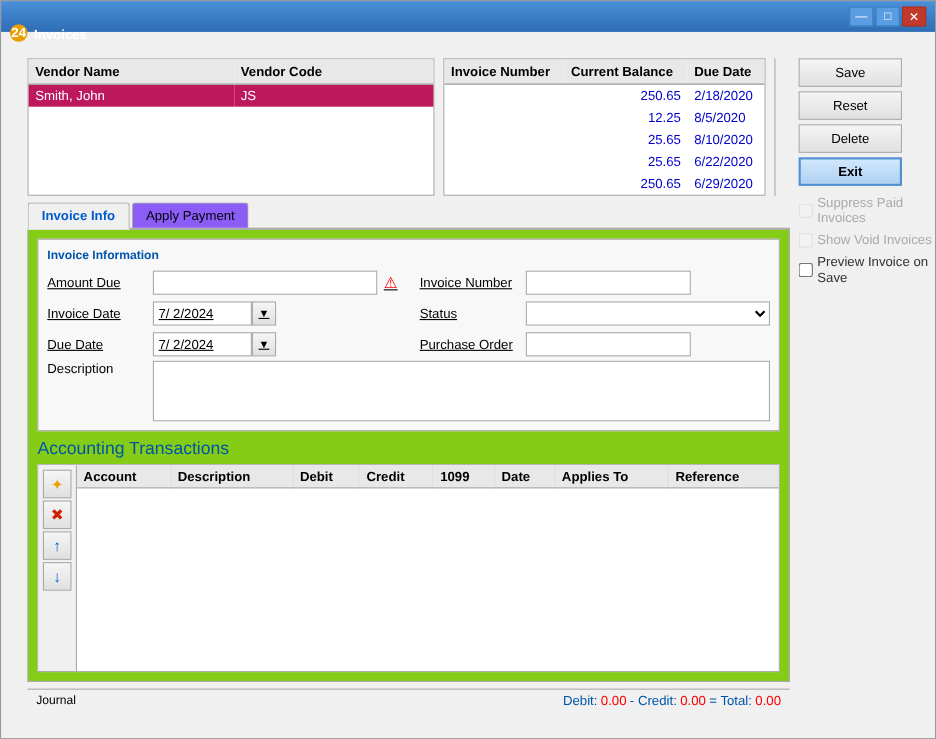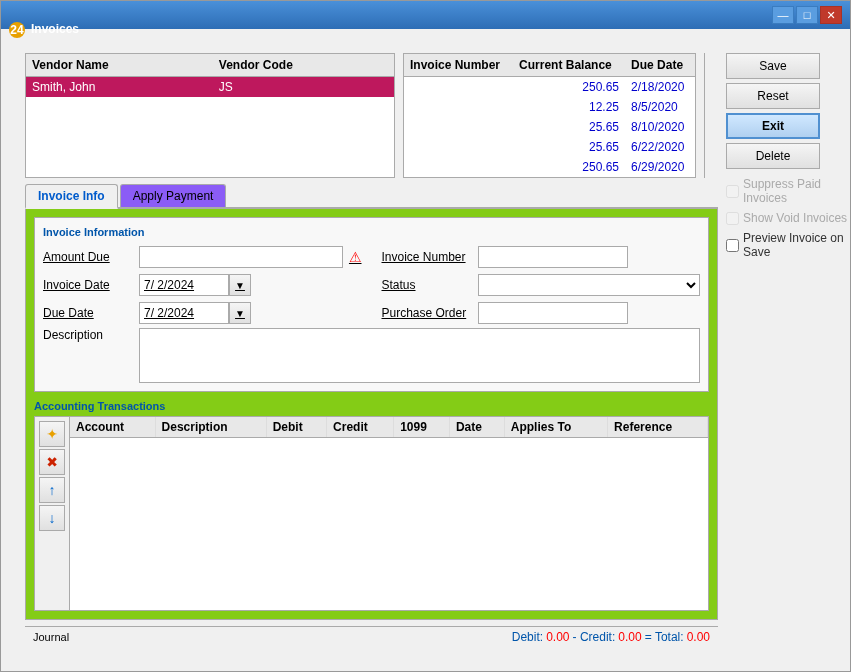--- a/index.html
+++ b/index.html
@@ -1,21 +1,21 @@
 <!DOCTYPE html>
 <html><head>
   <meta charset="utf-8">
   <style>
     * { box-sizing: border-box; margin: 0; padding: 0; font-family: 'Segoe UI', Tahoma, sans-serif; font-size: 12px; }
     body { background: #f0f0f0; width: 851px; height: 672px; overflow: hidden; }
 
     .window { width: 851px; height: 672px; background: #f0f0f0; border: 1px solid #999; display: flex; flex-direction: column; }
 
     .title-bar { background: linear-gradient(to bottom, #4a90d9, #2d6db5); color: white; height: 28px; display: flex; align-items: center; justify-content: space-between; padding: 0 8px; user-select: none; }
-    .title-bar-left { display: flex; align-items: flex-start; gap: 6px; margin-top: 30px; }
+    .title-bar-left { display: flex; align-items: flex-end; gap: 6px; margin-top: 30px; }
     .title-icon { width: 16px; height: 16px; background: #e8a000; border-radius: 50%; display: flex; align-items: center; justify-content: center; color: white; font-size: 10px; font-weight: bold; }
     .title-text { font-size: 12px; font-weight: 600; }
     .title-buttons { display: flex; gap: 2px; }
     .title-btn { width: 22px; height: 18px; background: #5a9de0; border: 1px solid #3a7cc0; color: white; cursor: pointer; display: flex; align-items: center; justify-content: center; font-size: 11px; }
     .title-btn.close { background: #c0392b; border-color: #a93226; }
 
     .content { display: flex; flex: 1; padding: 24px; gap: 8px; overflow: hidden; }
 
     .main-area { flex: 1; display: flex; flex-direction: column; gap: 6px; }
 
@@ -57,21 +57,21 @@
     .date-field { width: 90px; height: 22px; border: 1px solid #aaa; background: white; padding: 0 4px; }
     .date-btn { width: 22px; height: 22px; background: linear-gradient(to bottom, #f5f5f5, #e0e0e0); border: 1px solid #aaa; cursor: pointer; display: flex; align-items: center; justify-content: center; font-size: 10px; }
     .error-icon { color: red; font-size: 14px; }
 
     .status-select { flex: 1; height: 22px; border: 1px solid #aaa; background: white; padding: 0 2px; }
 
     .description-row { display: flex; align-items: flex-start; gap: 6px; margin-top: 4px; }
     .description-textarea { flex: 1; height: 55px; border: 1px solid #aaa; background: white; padding: 4px; resize: none; }
 
     .accounting-section { display: flex; flex-direction: column; flex: 1; }
-    .accounting-label { color: #0055aa; font-weight: 700; margin-bottom: 4px; font-size: 11px; }
+    .accounting-label { color: #0055aa; font-weight: 400; margin-bottom: 4px; font-size: 16px; }
 
     .accounting-table-container { display: flex; border: 1px solid #aaa; flex: 1; background: white; }
     .accounting-toolbar { display: flex; flex-direction: column; gap: 2px; padding: 4px; background: #f0f0f0; border-right: 1px solid #aaa; }
     .toolbar-btn { width: 26px; height: 26px; background: linear-gradient(to bottom, #f5f5f5, #e0e0e0); border: 1px solid #aaa; cursor: pointer; display: flex; align-items: center; justify-content: center; font-size: 14px; }
 
     .accounting-grid { flex: 1; overflow: auto; }
     .accounting-grid table { width: 100%; border-collapse: collapse; }
     .accounting-grid th { background: #e8e8e8; border-bottom: 1px solid #aaa; border-right: 1px solid #ddd; padding: 3px 6px; text-align: left; font-weight: 600; white-space: nowrap; }
 
     .right-checkboxes { width: 140px; display: flex; flex-direction: column; gap: 6px; margin-top: 4px; }
@@ -276,22 +276,22 @@
           <span>= Total:</span>
           <span class="journal-val">0.00</span>
         </span>
       </div>
 
     </div>
 
     <div class="right-panel">
       <button class="action-btn">Save</button>
       <button class="action-btn">Reset</button>
+      <button class="action-btn">Delete</button>
       <button class="action-btn exit">Exit</button>
-      <button class="action-btn">Delete</button>
 
       <div class="right-checkboxes">
         <div class="checkbox-row disabled">
           <input type="checkbox" id="suppress" disabled="" style="">
           <label for="suppress">Suppress Paid Invoices</label>
         </div>
         <div class="checkbox-row disabled">
           <input type="checkbox" id="showvoid" disabled="" style="">
           <label for="showvoid">Show Void Invoices</label>
         </div>

